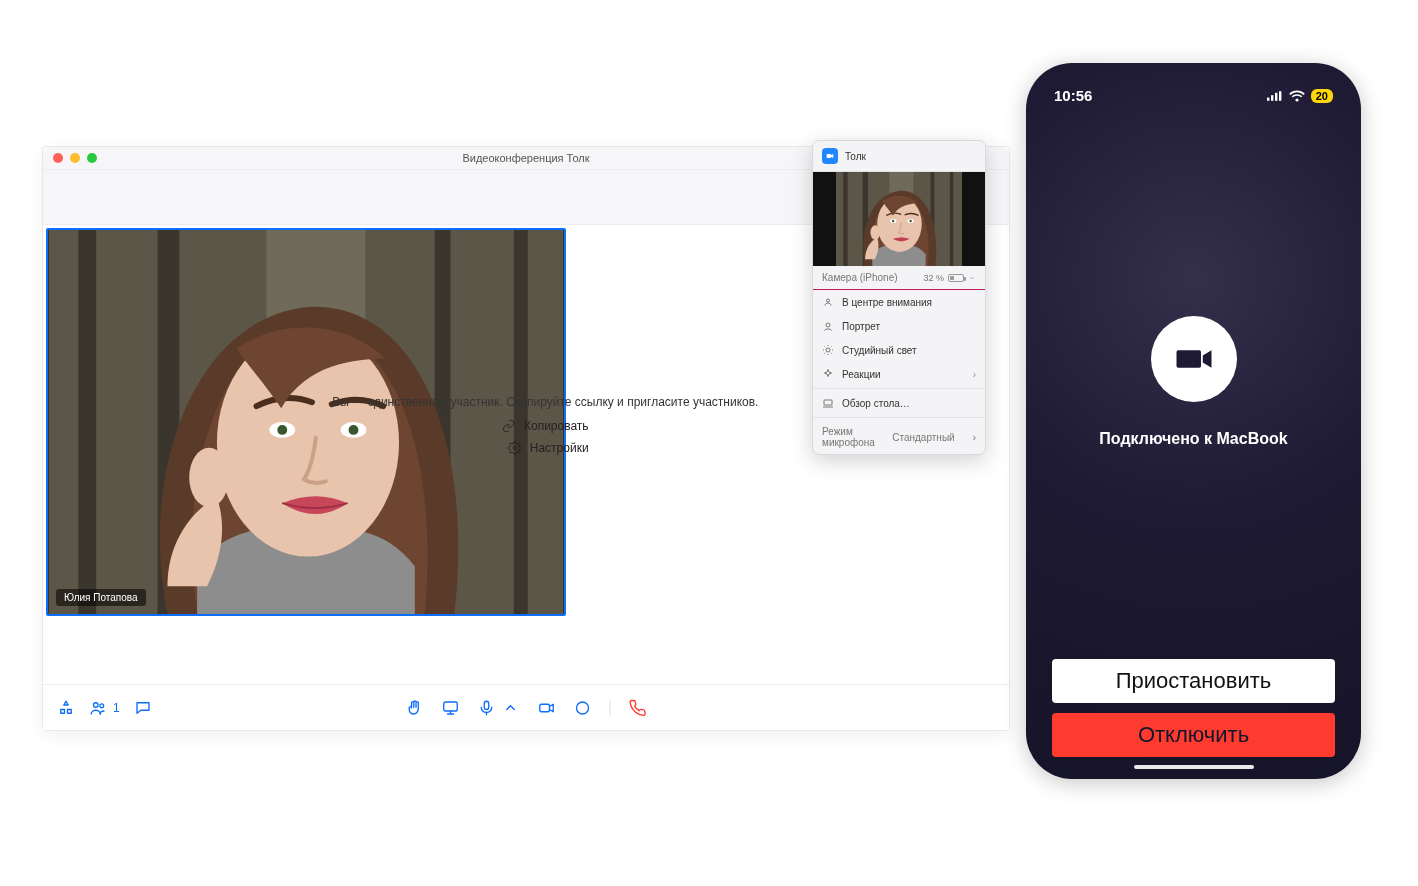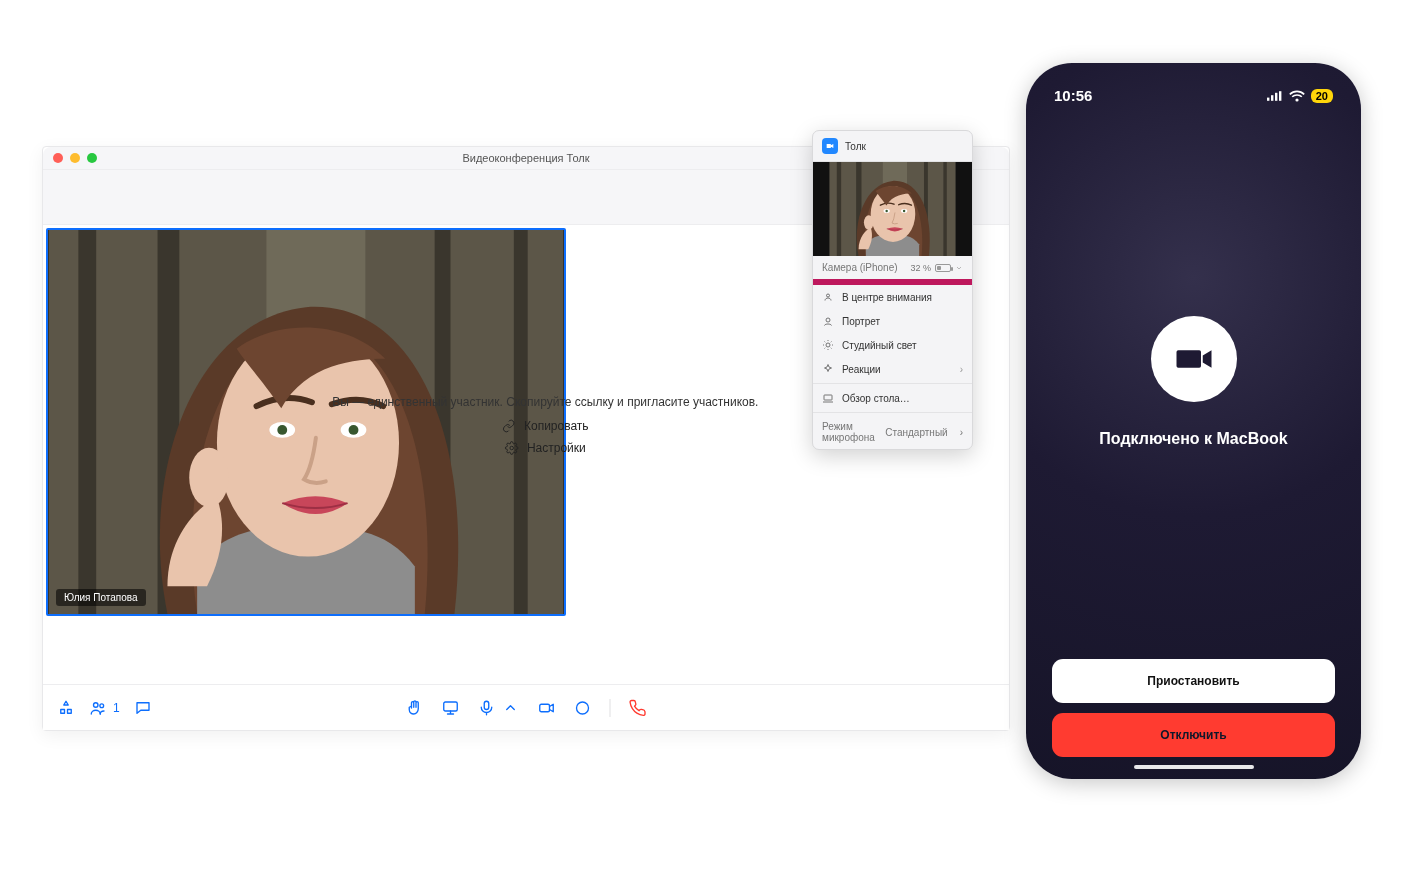--- a/index.html
+++ b/index.html
@@ -77,21 +77,21 @@
     left: 52%; transform: translateX(-50%);
     top: 170px;
     text-align: center;
     font-size: 12px; color: #333;
   }
   .center-actions {
     position: absolute;
     left: 52%; transform: translateX(-50%);
     top: 194px;
     display: flex; flex-direction: column; gap: 8px;
-    align-items: center;
+    align-items: flex-end;
   }
   .center-actions .row {
     display: flex; align-items: center; gap: 8px;
     font-size: 12px; color: #222;
     cursor: pointer;
   }
   .center-actions svg { width: 14px; height: 14px; stroke:#222; fill:none; stroke-width:1.6; }
 
   .bottom-bar {
     height: 46px;
@@ -106,22 +106,22 @@
   .bb-center { position:absolute; left:50%; transform:translateX(-50%); gap:18px; }
   .icon-btn { display:inline-flex; align-items:center; justify-content:center; cursor:pointer; color:#0d6efd; }
   .icon-btn svg { width:18px; height:18px; stroke:#0d6efd; fill:none; stroke-width:1.8; stroke-linecap:round; stroke-linejoin:round; }
   .icon-btn.red svg { stroke:#ff3b30; }
   .people-count { font-size:12px; color:#0d6efd; margin-left:-8px; }
   .vr { width:1px; height:18px; background:#e0e0e2; }
 
   
   .camera-popover {
     position: absolute;
-    left: 812px; top: 130px;
-    width: 161px;
+    left: 812px; top: 140px;
+    width: 174px;
     background: #f4f4f6;
     border: 1px solid #d9d9db;
     border-radius: 7px;
     box-shadow: 0 6px 22px rgba(0,0,0,0.18);
     font-size: 10px;
     color: #333;
     overflow: hidden;
   }
   .pop-header {
     display:flex; align-items:center; gap:7px;
@@ -135,21 +135,21 @@
   }
   .pop-appicon svg { width:10px; height:10px; fill:#fff; }
   .pop-preview {
     width:100%; height:94px; background:#111;
   }
   .pop-preview svg { width:100%; height:100%; display:block; }
   .pop-device {
     display:flex; align-items:center; justify-content:space-between;
     padding: 6px 9px;
     color:#777;
-    border-bottom:6px solid #be185d;
+    border-bottom:1px solid #be185d;
   }
   .pop-battery { display:flex; align-items:center; gap:4px; font-size:9px;}
   .bat-shell { width:16px; height:8px; border:1px solid #999; border-radius:2px; position:relative; }
   .bat-shell::after { content:""; position:absolute; right:-3px; top:2px; width:2px; height:4px; background:#999; border-radius:1px;}
   .bat-fill { position:absolute; left:1px; top:1px; bottom:1px; width:30%; background:#999; border-radius:1px;}
   .pop-item {
     display:flex; align-items:center; gap:8px;
     padding: 6px 9px;
     cursor:pointer;
   }
@@ -194,21 +194,21 @@
     text-align:center; gap:12px; padding:0 6px;
   }
   .big-circle {
     width:86px; height:86px; border-radius:50%; background:#fff;
     display:flex; align-items:center; justify-content:center;
   }
   .big-circle svg { width:42px; height:42px; fill:#1e1a33; }
   .phone-title { font-size:16px; font-weight:700;margin-top:16px; }
   .phone-sub { font-size:13px; color:#bdbad0; line-height:1.45; padding: 0 8px;}
   .phone-buttons { display:flex; flex-direction:column; gap:10px; padding: 0 8px;}
-  .btn { border:none; border-radius:11px; height:44px; font-size:12px; font-weight:700; cursor:pointer; }
+  .btn { border:none; border-radius:4px; height:44px; font-size:22px; font-weight:400; cursor:pointer; }
   .btn.white { background:#fff; color:#111; }
   .btn.red { background:#ff3b30; color:#0f172a; }
 </style>
 </head>
 <body>
 
 <svg width="0" height="0" style="position:absolute">
   <defs>
     <symbol id="portrait" viewBox="0 0 520 388">
       <rect width="520" height="388" fill="#2a2a2a"></rect>
@@ -412,21 +412,21 @@
   <div class="pop-item">
     <svg viewBox="0 0 24 24">
         <rect x="4" y="6" width="16" height="10" rx="1"></rect>
         <path d="M2 20h20"></path>
       </svg>
     <span>Обзор стола…</span>
   </div>
   <div class="pop-sep"></div>
   <div class="pop-mic">
     <span>Режим микрофона</span>
-    <span style="display:flex;align-items:center;gap:12px;">
+    <span style="display:flex;align-items:center;gap:18px;">
       <span>Стандартный</span>
       <span>›</span>
     </span>
   </div>
 </div>
 
 <div class="phone">
   <div class="status-row">
     <span>10:56</span>
     <div class="status-icons">

